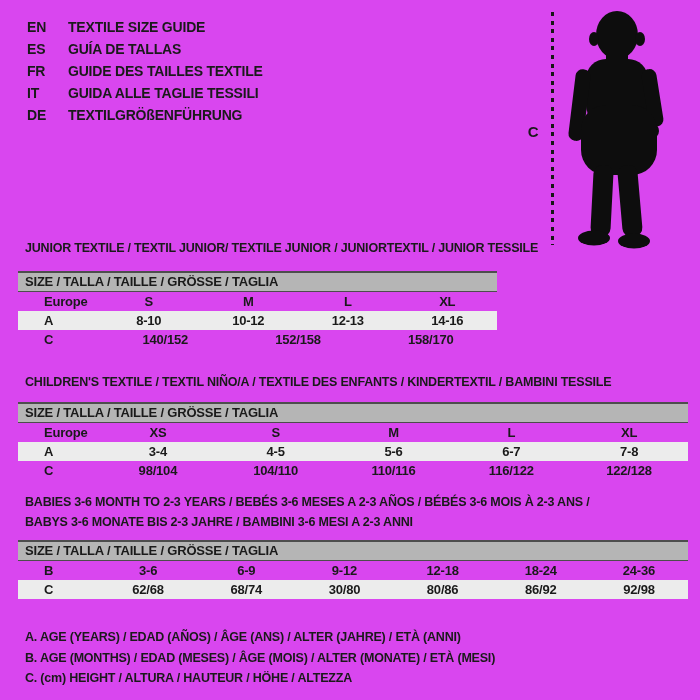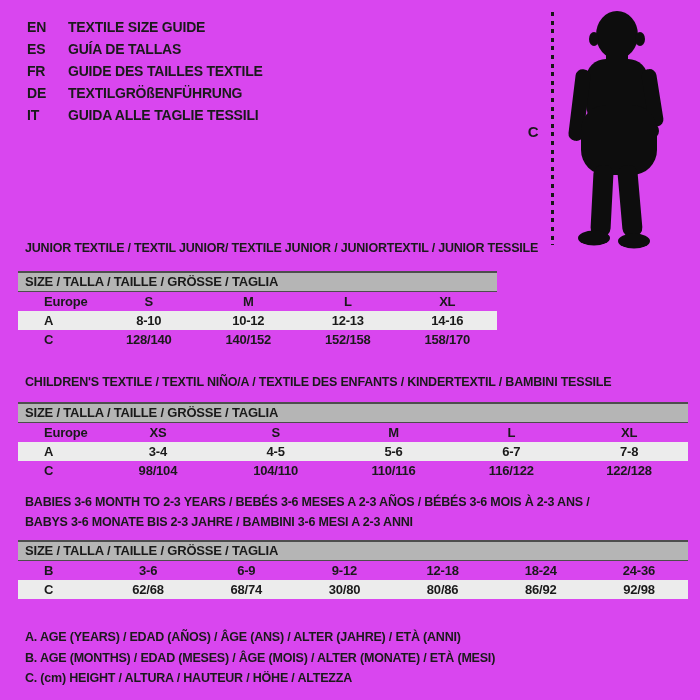--- a/index.html
+++ b/index.html
@@ -60,26 +60,26 @@
     </div>
     <div class="lang-row">
       <span class="lang-code">ES</span>
       <span class="lang-label">GUÍA DE TALLAS</span>
     </div>
     <div class="lang-row">
       <span class="lang-code">FR</span>
       <span class="lang-label">GUIDE DES TAILLES TEXTILE</span>
     </div>
     <div class="lang-row">
+      <span class="lang-code">IT</span>
+      <span class="lang-label">GUIDA ALLE TAGLIE TESSILI</span>
+    </div>
+    <div class="lang-row">
       <span class="lang-code">DE</span>
       <span class="lang-label">TEXTILGRÖßENFÜHRUNG</span>
-    </div>
-    <div class="lang-row">
-      <span class="lang-code">IT</span>
-      <span class="lang-label">GUIDA ALLE TAGLIE TESSILI</span>
     </div>
   </div>
 
   <div class="dotted-line"></div>
   <div class="c-label">C</div>
   <svg class="baby-svg" viewBox="0 0 138 245" xmlns="http://www.w3.org/2000/svg">
     <g fill="#0d0d0d">
       <ellipse cx="61" cy="30" rx="21" ry="24"></ellipse>
       <ellipse cx="38" cy="34" rx="5" ry="7"></ellipse>
       <ellipse cx="84" cy="34" rx="5" ry="7"></ellipse>
@@ -109,21 +109,20 @@
         </div>
         <div class="s-row shaded">
           <span class="lbl">A</span>
           <span class="val">8-10</span>
           <span class="val">10-12</span>
           <span class="val">12-13</span>
           <span class="val">14-16</span>
         </div>
         <div class="s-row">
           <span class="lbl">C</span>
-          <span class="val">128/140</span>
           <span class="val">140/152</span>
           <span class="val">152/158</span>
           <span class="val">158/170</span>
         </div>
       </div>
       <div class="table-section sec-1">
         <div class="t-title">CHILDREN'S TEXTILE / TEXTIL NIÑO/A / TEXTILE DES ENFANTS / KINDERTEXTIL / BAMBINI TESSILE</div>
         <div class="band">SIZE / TALLA / TAILLE / GRÖSSE / TAGLIA</div>
         <div class="s-row">
           <span class="lbl">Europe</span>

